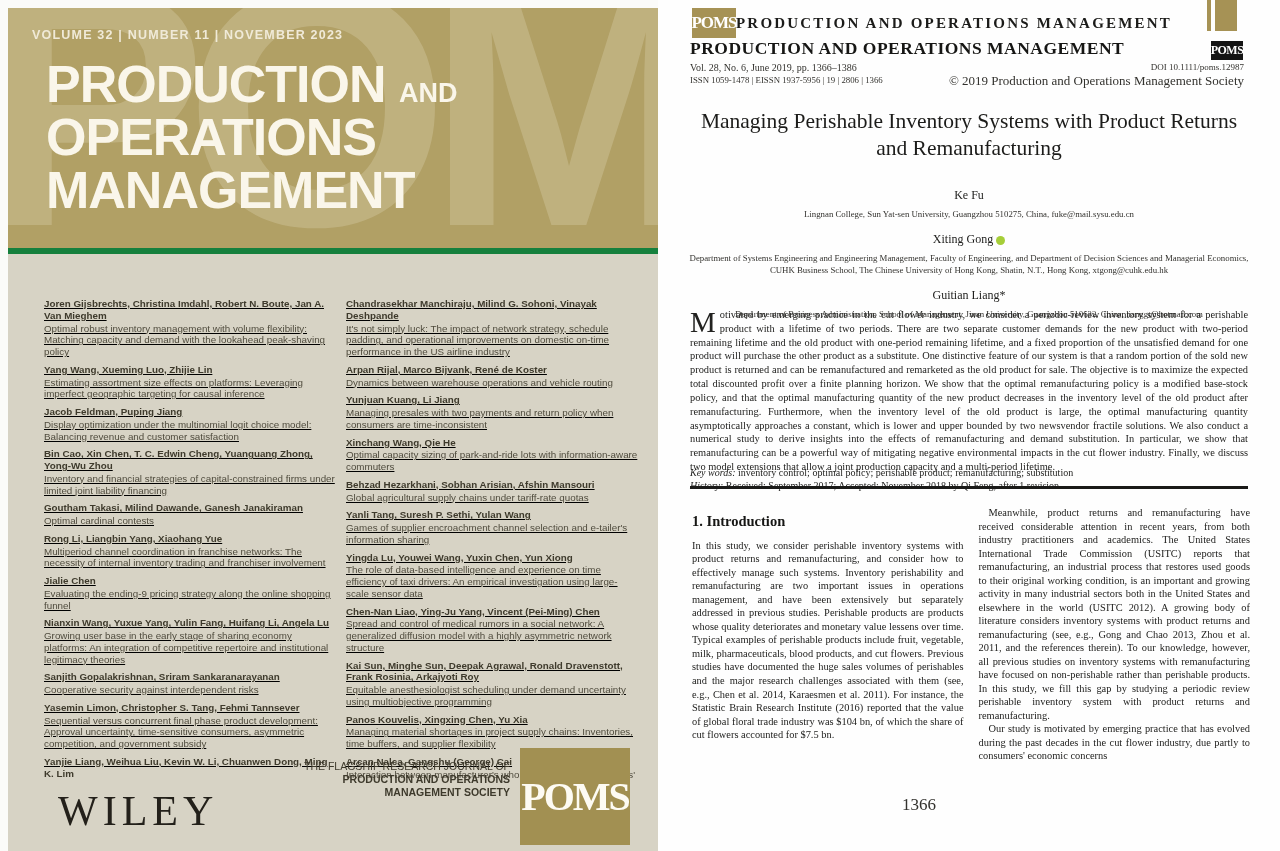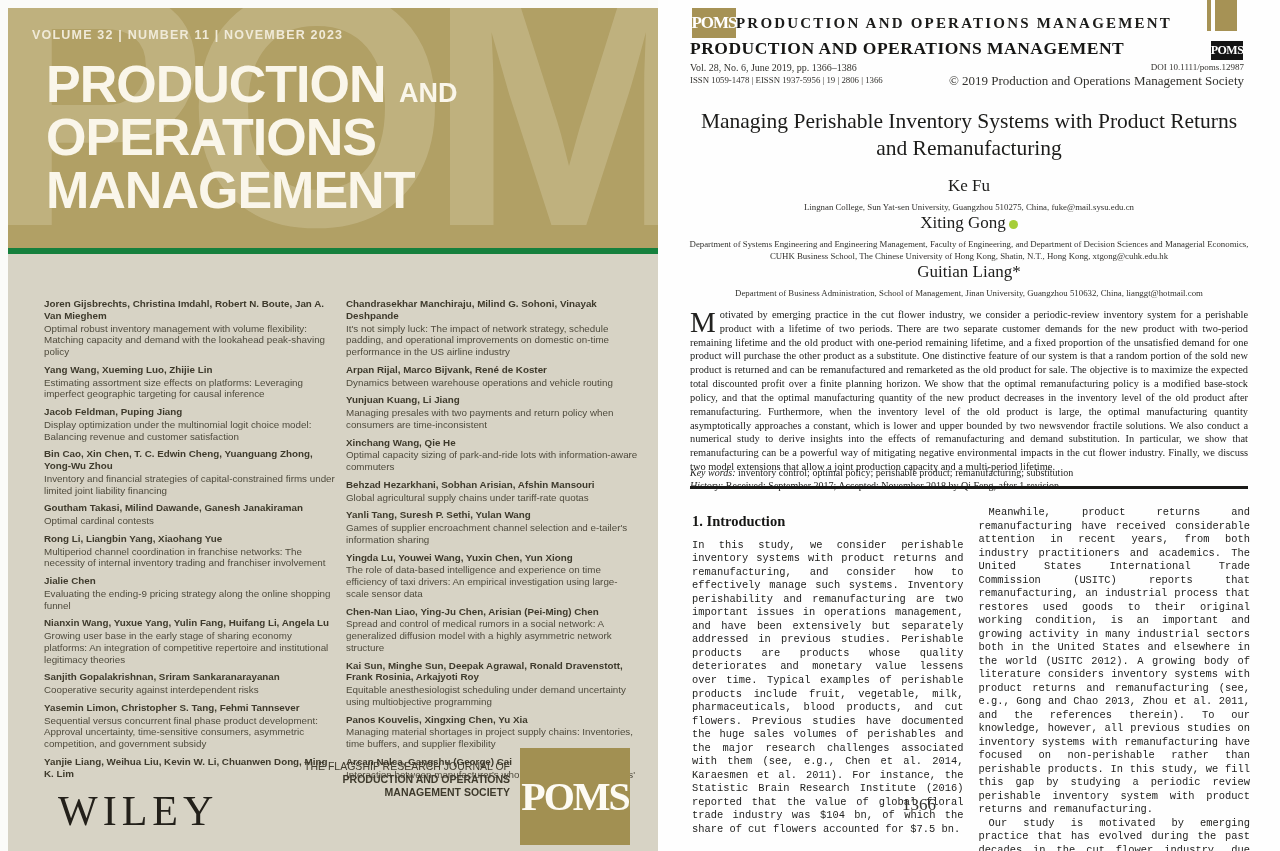--- a/index.html
+++ b/index.html
@@ -23,21 +23,21 @@
   .cover-title{
     position:relative;padding-left:38px;margin-top:16px;
     color:#faf6ea;font-weight:bold;font-size:52px;line-height:1.02;letter-spacing:-1px;
   }
   .cover-title .and{font-size:27px;letter-spacing:0;}
   .cover-body{position:absolute;left:0;top:246px;right:0;bottom:0;background:#d7d3c5;}
   .cover-cols{
     display:flex;gap:10px;padding:44px 20px 0 36px;height:480px;overflow:hidden;
   }
   .c-col{width:292px;}
-  .c-item{margin-bottom:6px;}
+  .c-item{margin-bottom:6px;text-decoration:underline;}
   .c-authors{font-weight:bold;color:#3e3a2c;font-size:9.8px;line-height:1.2;}
   .c-title{color:#4f4b3d;font-size:9.8px;line-height:1.2;margin-top:1px;}
   .wiley{
     position:absolute;left:50px;bottom:16px;
     font-family:"Liberation Serif",serif;font-size:42px;letter-spacing:5px;color:#23201a;
   }
   .flagship{
     position:absolute;right:168px;bottom:52px;text-align:right;
     font-size:10.5px;line-height:1.25;color:#3e3a2c;
   }
@@ -76,38 +76,38 @@
     display:flex;align-items:center;justify-content:center;
   }
   .poms-black span{font-family:"Liberation Serif",serif;font-weight:bold;font-size:12px;color:#fff;letter-spacing:-0.5px;}
   .doi-line{position:absolute;right:36px;top:62px;font-size:9px;color:#33322e;text-align:right;}
   .copyright-line{position:absolute;right:36px;top:73px;font-size:13px;color:#33322e;text-align:center;}
   .a-title{
     position:absolute;left:40px;right:40px;top:108px;text-align:center;
     font-size:21.5px;line-height:1.25;color:#1c1c1a;
   }
   .authors-block{position:absolute;left:30px;right:30px;top:176px;text-align:center;}
-  .auth-name{font-size:17px;color:#1c1c1a;}
+  .auth-name{font-size:12px;color:#1c1c1a;margin-top:12px;}
   .auth-aff{font-size:8.8px;color:#33322e;line-height:1.3;margin-top:6px;}
   .orcid{
     display:inline-block;width:9px;height:9px;border-radius:50%;background:#a6ce39;
     vertical-align:middle;margin-left:3px;
   }
   .abstract{
     position:absolute;left:32px;right:32px;top:308px;
     font-size:10.4px;line-height:1.33;text-align:justify;color:#222220;
   }
   .dropcap{float:left;font-size:29px;line-height:0.82;padding:3px 4px 0 0;}
   .kw-block{position:absolute;left:32px;right:32px;top:444px;font-size:10px;line-height:1.3;color:#222220;margin-top:22px;}
   .kw-label{font-style:italic;}
   .rule{position:absolute;left:32px;right:32px;top:486px;height:3px;background:#1a1a18;}
   .cols{position:absolute;left:34px;right:30px;top:506px;display:flex;gap:15px;}
   .col{width:281px;font-size:10.4px;line-height:1.3;text-align:justify;color:#222220;}
   .sec-head{font-size:14.5px;font-weight:bold;color:#161614;margin:6px 0 8px 0;}
-  .col p{margin:0;font-family:Liberation Mono, monospace;}
+  .col p{margin:0;}
   .col p.ind{text-indent:10px;}
   .pageno{position:absolute;left:244px;top:795px;font-size:17px;color:#33322e;}
 </style>
 </head>
 <body>
 
 <div class="cover">
   <div class="cover-top">
     <div class="watermark">POM</div>
     <div class="issue-line">VOLUME 32  |  NUMBER 11  |  NOVEMBER 2023</div>
@@ -189,21 +189,21 @@
         </div>
         <div class="c-item">
           <div class="c-authors">Yanli Tang, Suresh P. Sethi, Yulan Wang</div>
           <div class="c-title">Games of supplier encroachment channel selection and e-tailer's information sharing</div>
         </div>
         <div class="c-item">
           <div class="c-authors">Yingda Lu, Youwei Wang, Yuxin Chen, Yun Xiong</div>
           <div class="c-title">The role of data-based intelligence and experience on time efficiency of taxi drivers: An empirical investigation using large-scale sensor data</div>
         </div>
         <div class="c-item">
-          <div class="c-authors">Chen-Nan Liao, Ying-Ju Chen, Arisian (Pei-Ming) Chen</div>
+          <div class="c-authors">Chen-Nan Liao, Ying-Ju Yang, Vincent (Pei-Ming) Chen</div>
           <div class="c-title">Spread and control of medical rumors in a social network: A generalized diffusion model with a highly asymmetric network structure</div>
         </div>
         <div class="c-item">
           <div class="c-authors">Kai Sun, Minghe Sun, Deepak Agrawal, Ronald Dravenstott, Frank Rosinia, Arkajyoti Roy</div>
           <div class="c-title">Equitable anesthesiologist scheduling under demand uncertainty using multiobjective programming</div>
         </div>
         <div class="c-item">
           <div class="c-authors">Panos Kouvelis, Xingxing Chen, Yu Xia</div>
           <div class="c-title">Managing material shortages in project supply chains: Inventories, time buffers, and supplier flexibility</div>
         </div>

